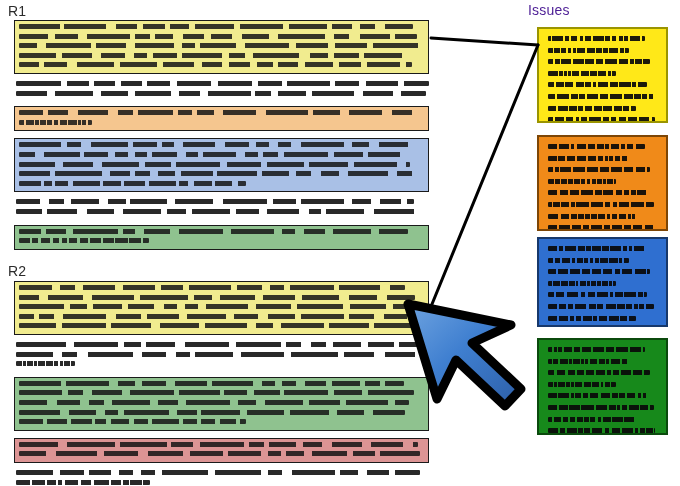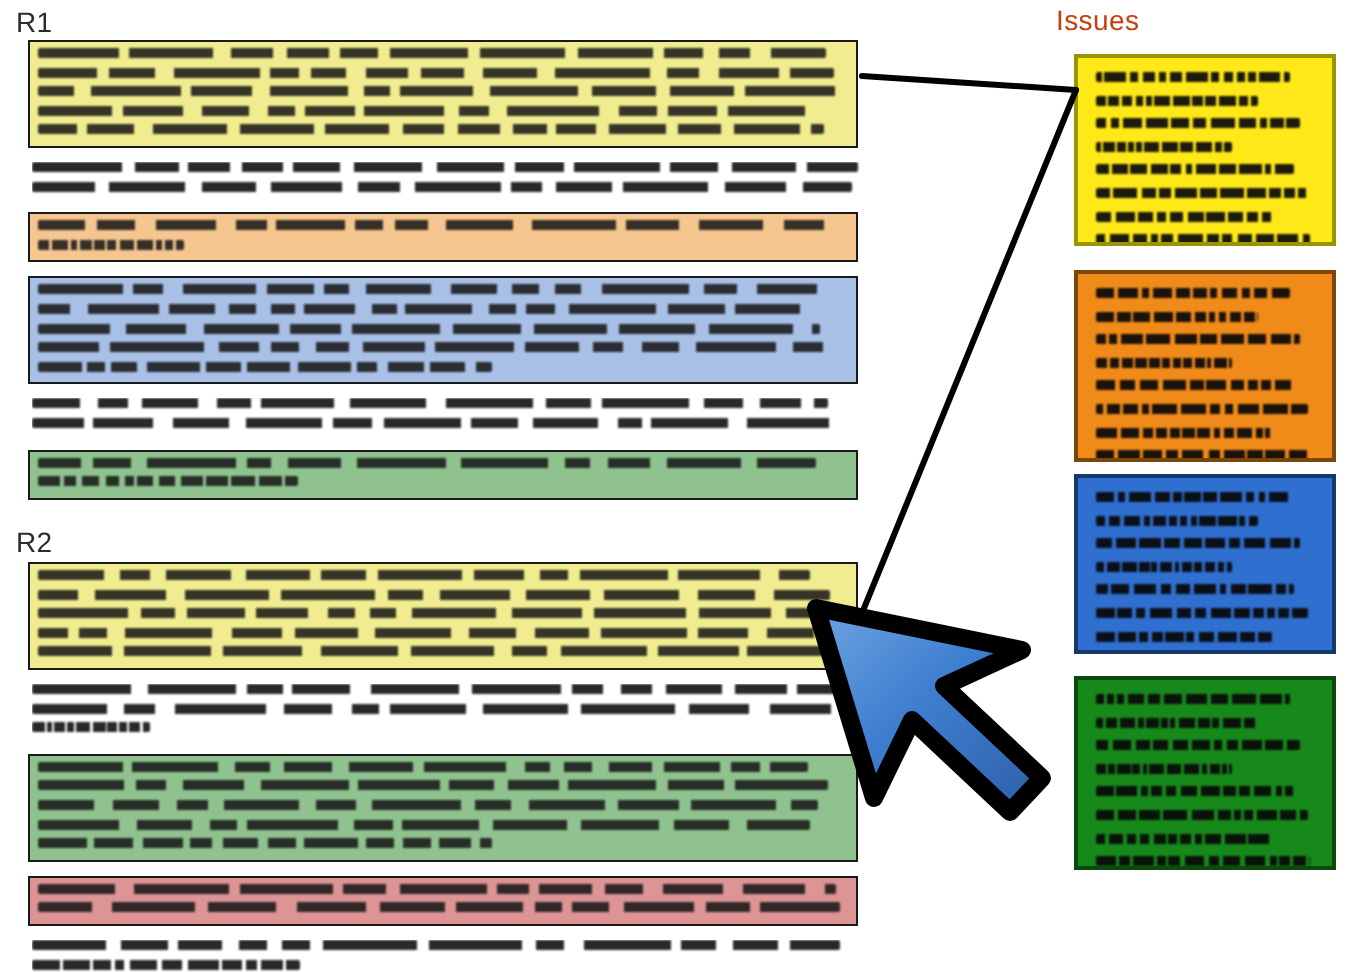--- a/index.html
+++ b/index.html
@@ -17,21 +17,21 @@
   .section-label{
     position:absolute;
     font-size:14px;
     color:#2b2b2b;
     font-family:"Liberation Sans", sans-serif;
     letter-spacing:.2px;
     white-space:nowrap;
   }
   #label-r1{left:8px;top:3px;}
   #label-r2{left:8px;top:263px;}
-  #label-issues{left:528px;top:2px;font-size:14px;color:#c2410c;}
+  #label-issues{left:528px;top:2px;font-size:14px;color:#4c1d95;}
 
   
   .region{position:absolute;}
   #region-r1{left:14px;top:20px;width:415px;height:218px;}
   #region-r2{left:14px;top:281px;width:415px;height:195px;}
 
   
   .bar{
     position:absolute;
     left:0;

